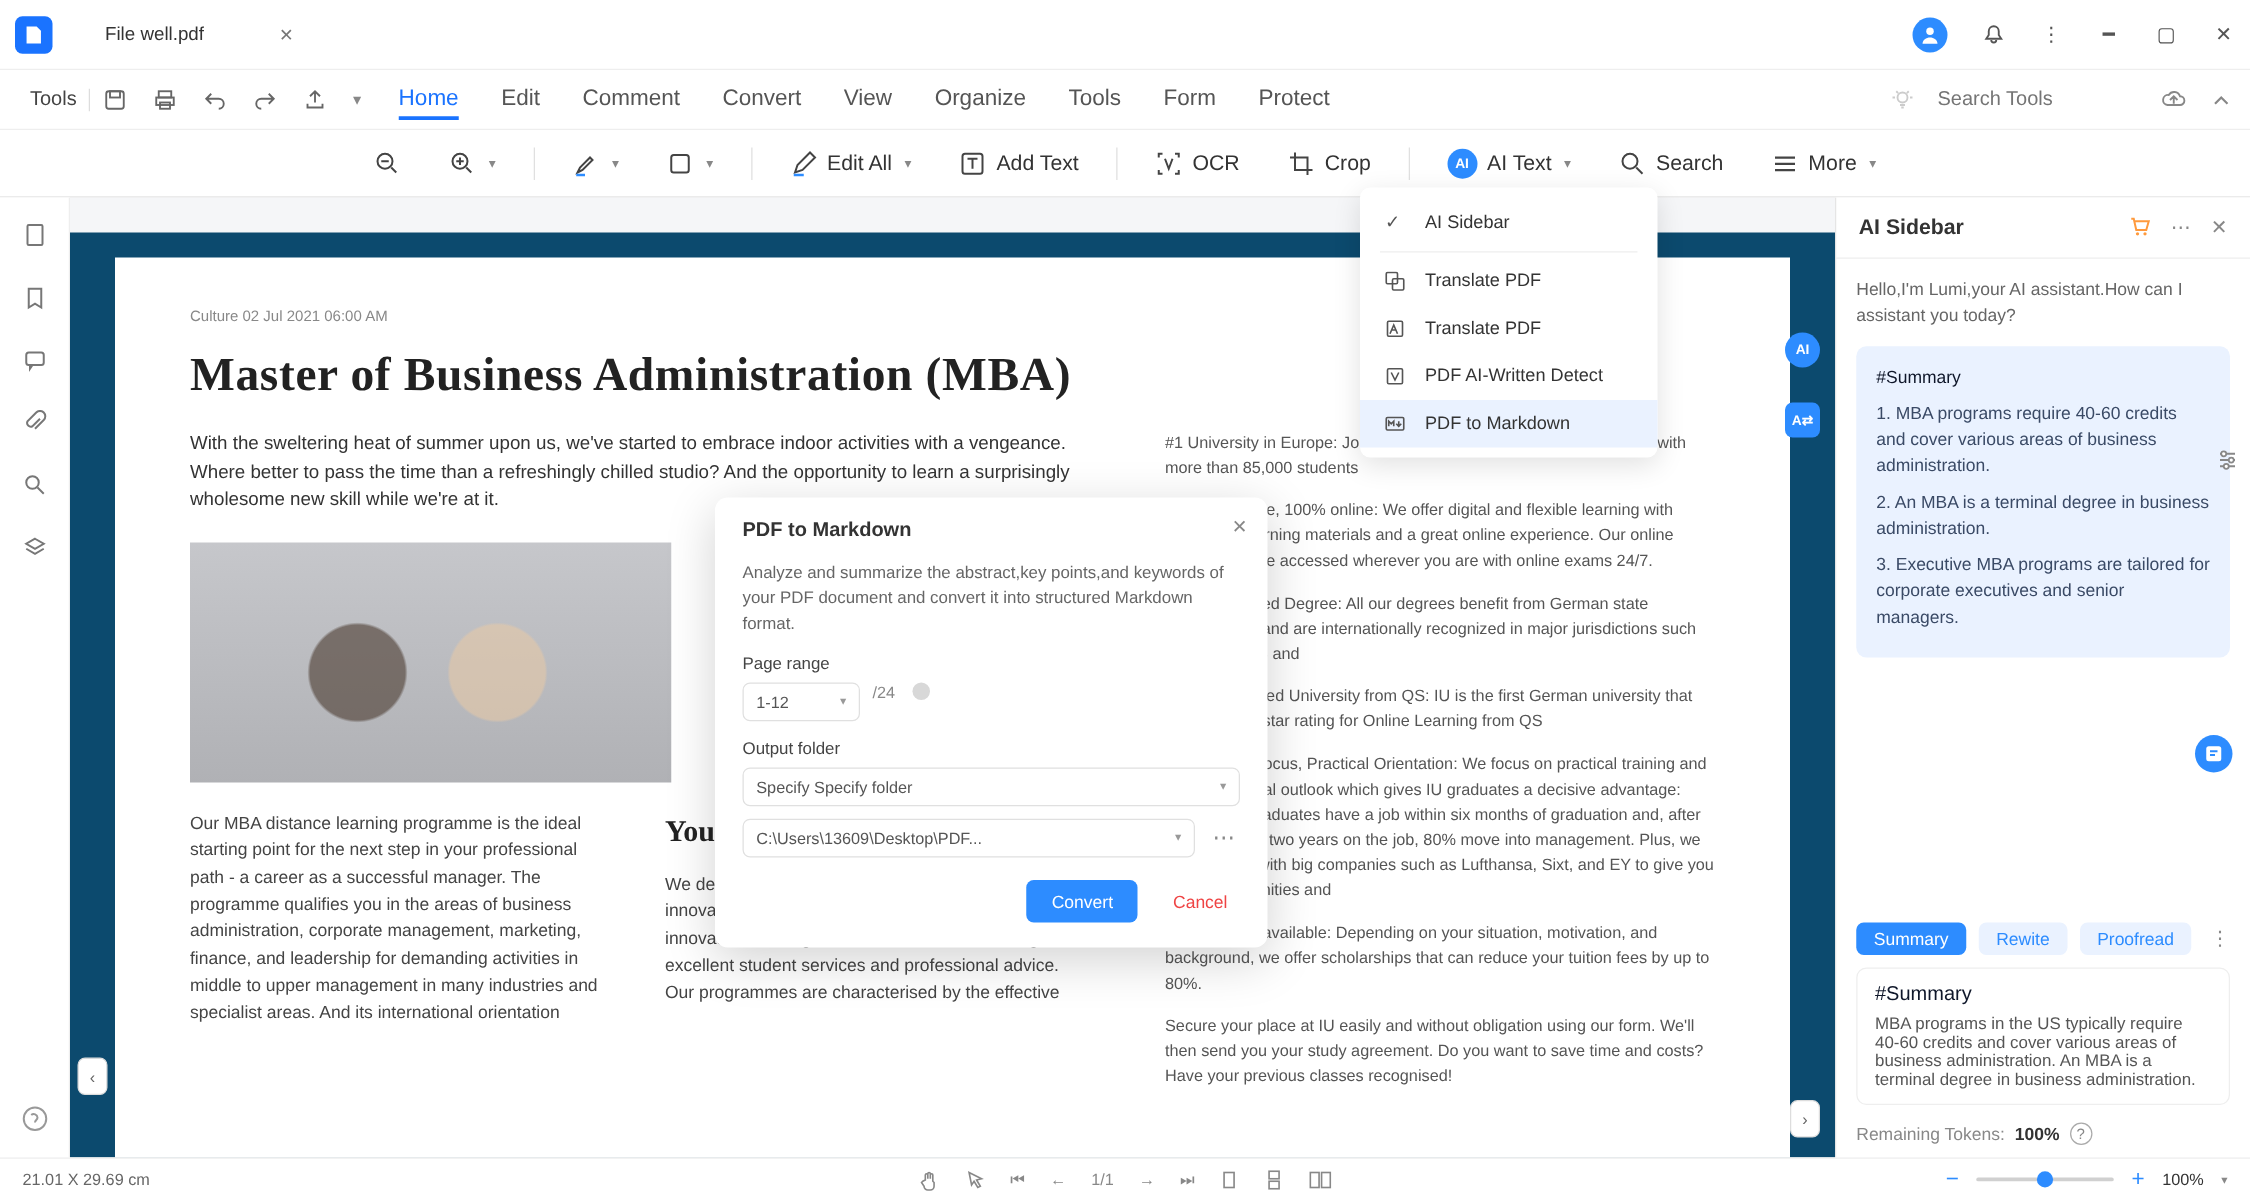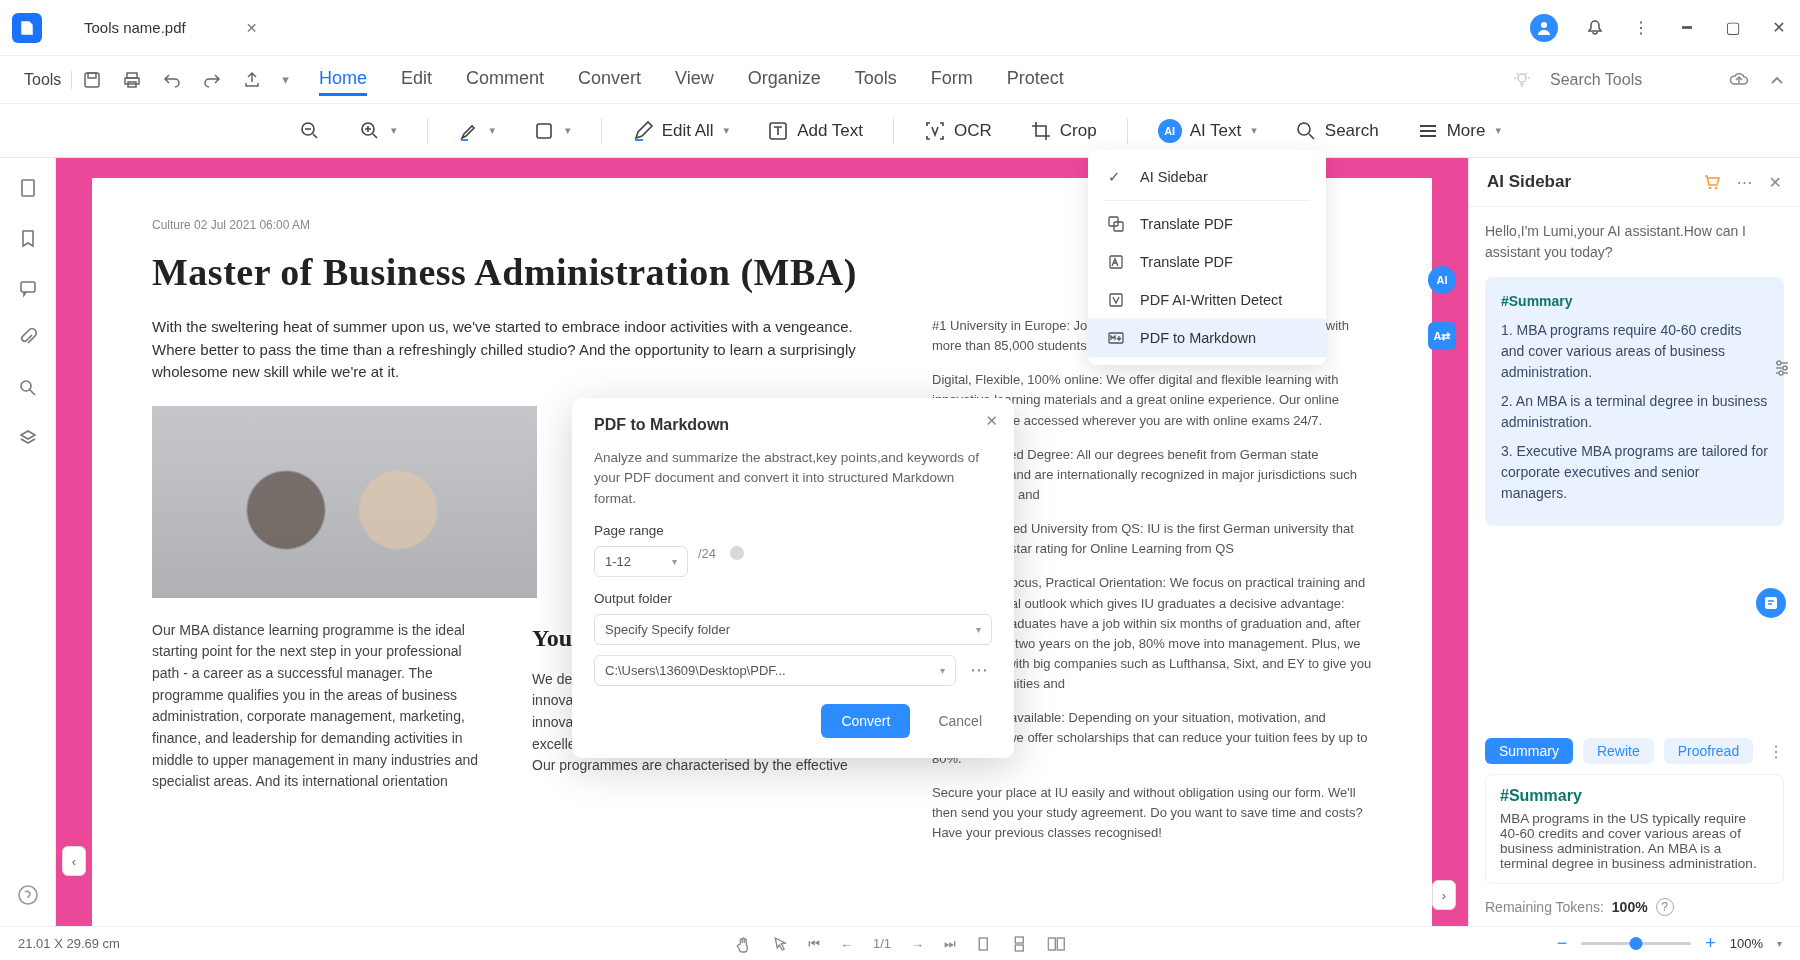--- a/index.html
+++ b/index.html
@@ -24,42 +24,42 @@
 .toolbar { height: 54px; background: #fff; display:flex; align-items:center; justify-content:center; gap: 22px; border-bottom: 1px solid #e5e5e5; }
 .tool { display:flex; align-items:center; gap:8px; font-size:17px; color:#333; cursor:pointer; padding:4px 8px; }
 .tool .ico { width:22px; height:22px; display:flex;align-items:center;justify-content:center; }
 .tool .chev { font-size:11px; color:#888; margin-left:2px; }
 .divider { width:1px; height:26px; background:#e0e0e0; }
 .ai-badge { width:24px;height:24px;border-radius:50%;background:#2d8cff;color:#fff;display:flex;align-items:center;justify-content:center;font-size:11px;font-weight:bold; }
 .workspace { position:absolute; top:158px; left:0; right:0; bottom:34px; display:flex; }
 .left-rail { width:56px; background:#fff; border-right:1px solid #eee; display:flex; flex-direction:column; align-items:center; padding-top:20px; gap:30px; }
 .left-rail .ri { color:#777; font-size:20px; cursor:pointer; }
 .left-rail .help { margin-top:auto; margin-bottom:20px; }
-.canvas { flex:1; background:#ec4899; position:relative; padding:20px 24px 0 24px; overflow:hidden; }
+.canvas { flex:1; background:#0c4a6e; position:relative; padding:20px 24px 0 24px; overflow:hidden;margin-top:28px; }
 .page { background:#fff; width:100%; max-width:1340px; margin:0 auto; padding:40px 60px; min-height:760px; position:relative; }
 .meta { font-size:12px; color:#888; margin-bottom:18px; }
 .h1 { font-size:38px; font-weight:700; color:#222; margin-bottom:22px; font-family: Georgia, serif; letter-spacing:0.5px; }
 .col1 { width:340px; font-size:14px; color:#444; line-height:1.55; }
 .col2 { width:330px; font-size:14px; color:#444; line-height:1.55; }
 .col3 { flex:1; font-size:13px; color:#555; line-height:1.55; }
 .intro { font-size:15px; color:#333; line-height:1.5; margin-bottom:22px; width:720px; }
 .photo { width:385px; height:192px; background:linear-gradient(#c6c7cb,#b0b1b5); margin-bottom:22px; position:relative; }
 .photo::after { content:""; position:absolute; left:50px; bottom:10px; width:280px; height:130px; background:radial-gradient(circle at 30% 40%, #4a3a2f 18%, transparent 19%), radial-gradient(circle at 70% 40%, #e6c9a8 18%, transparent 19%); opacity:0.6; }
 .h2 { font-size:24px; font-weight:700; color:#222; margin-bottom:12px; font-family: Georgia, serif; }
 .pb { margin-bottom:14px; }
 .right-float { position:absolute; right:10px; top:160px; display:flex; flex-direction:column; gap:30px; }
 .sidebar { width:332px; background:#fff; border-left:1px solid #e5e5e5; display:flex; flex-direction:column; }
 .sb-head { padding:14px 18px; display:flex; align-items:center; border-bottom:1px solid #eee; }
 .sb-title { font-size:17px; font-weight:600; color:#333; }
 .sb-head-icons { margin-left:auto; display:flex; gap:16px; color:#888; font-size:16px; }
 .sb-head-icons .cart { color:#ff9a3d; }
 .sb-body { flex:1; padding:14px 16px; overflow-y:auto; font-size:14px; color:#444; line-height:1.5; }
 .greet { color:#666; margin-bottom:14px; }
 .summ-card { background:#eaf2ff; border-radius:8px; padding:14px 16px; margin-bottom:16px; }
-.summ-tag { color:#0f766e; font-weight:700; margin-bottom:8px; }
+.summ-tag { color:#0f172a; font-weight:400; margin-bottom:8px; }
 .summ-card p { margin-bottom:8px; font-size:14px; color:#3a4a66; }
 .chips { display:flex; gap:10px; padding:0 16px 10px; align-items:center; }
 .chip { background:#eaf2ff; color:#2d8cff; padding:5px 14px; border-radius:6px; font-size:14px; cursor:pointer; }
 .chip.active { background:#2d8cff; color:#fff; }
 .chip-menu { margin-left:auto; color:#888; cursor:pointer; }
 .sb-bottom-card { margin:0 16px; padding:12px 14px; border:1px solid #eee; border-radius:8px; }
 .sb-bottom-card .summ-tag { margin-bottom:6px; }
 .sb-bottom-card p { font-size:13.5px; color:#555; }
 .ask-row { margin:12px 16px 0; display:flex; align-items:center; gap:10px; border:1px solid #eee; border-radius:8px; padding:8px 12px; }
 .ask-row input { border:none; outline:none; flex:1; font-size:14px; color:#888; background:transparent; }
@@ -81,21 +81,21 @@
 .select { border:1px solid #e0e0e0; border-radius:6px; padding:7px 10px; font-size:13px; color:#555; display:flex; align-items:center; justify-content:space-between; background:#fff; cursor:pointer; }
 .range-sel { width:94px; }
 .total-pages { font-size:13px; color:#888; }
 .range-dot { width:14px;height:14px;border-radius:50%;background:#d8d8d8; margin-left:4px; }
 .folder-sel { width:100%; margin-bottom:10px; }
 .path-row { display:flex; gap:10px; align-items:center; margin-bottom:18px; }
 .path-sel { flex:1; }
 .more-dots { color:#888; font-size:18px; cursor:pointer; padding:0 4px; }
 .modal-actions { display:flex; justify-content:flex-end; gap:18px; }
 .btn-primary { background:#2d8cff; color:#fff; border:none; padding:9px 20px; border-radius:6px; font-size:14px; cursor:pointer; }
-.btn-text { background:none; border:none; color:#737373; font-size:14px; cursor:pointer; padding:9px 10px; }
+.btn-text { background:none; border:none; color:#ef4444; font-size:14px; cursor:pointer; padding:9px 10px; }
 .statusbar { position:absolute; bottom:0; left:0; right:0; height:34px; background:#fff; border-top:1px solid #eee; display:flex; align-items:center; padding:0 18px; font-size:13px; color:#666; }
 .statusbar .sb-left { }
 .statusbar .sb-center { position:absolute; left:50%; transform:translateX(-50%); display:flex; align-items:center; gap:20px; }
 .statusbar .sb-center span { cursor:pointer; color:#888; }
 .statusbar .pg { color:#333; }
 .statusbar .sb-right { margin-left:auto; display:flex; align-items:center; gap:14px; }
 .zoom-track { width:110px; height:3px; background:#d0d0d0; border-radius:2px; position:relative; }
 .zoom-thumb { position:absolute; left:50%; top:-5px; width:13px; height:13px; border-radius:50%; background:#2d8cff; transform:translateX(-50%); }
 .collapse-l { position:absolute; left:6px; bottom:50px; width:24px;height:30px;background:#fff;border:1px solid #ddd;border-radius:6px;display:flex;align-items:center;justify-content:center;color:#666;font-size:13px;cursor:pointer; z-index:5;}
 .collapse-r { position:absolute; right:6px; bottom:50px; width:24px;height:30px;background:#fff;border:1px solid #ddd;border-radius:6px;display:flex;align-items:center;justify-content:center;color:#666;font-size:13px;cursor:pointer; z-index:5;}
@@ -105,21 +105,21 @@
 <body>
 
 <div class="titlebar">
   <div class="app-logo">
     <svg width="16" height="16" viewBox="0 0 16 16">
         <path d="M3 2h7l3 3v9H3z" fill="#fff"></path>
         <path d="M3 2h7l3 3v9H3z" fill="none" stroke="#fff" stroke-width="1.5"></path>
       </svg>
   </div>
   <div class="tab">
-    <span>Tools name.pdf</span>
+    <span>File well.pdf</span>
     <span class="tab-close">✕</span>
   </div>
   <div style="width:20px;height:20px;margin-left:10px;color:#aaa;"></div>
   <div class="titlebar-right">
     <div class="avatar">
       <svg width="16" height="16" viewBox="0 0 16 16">
           <circle cx="8" cy="5" r="3" fill="#fff"></circle>
           <path d="M2 15c0-3 3-5 6-5s6 2 6 5" fill="#fff"></path>
         </svg>
     </div>

